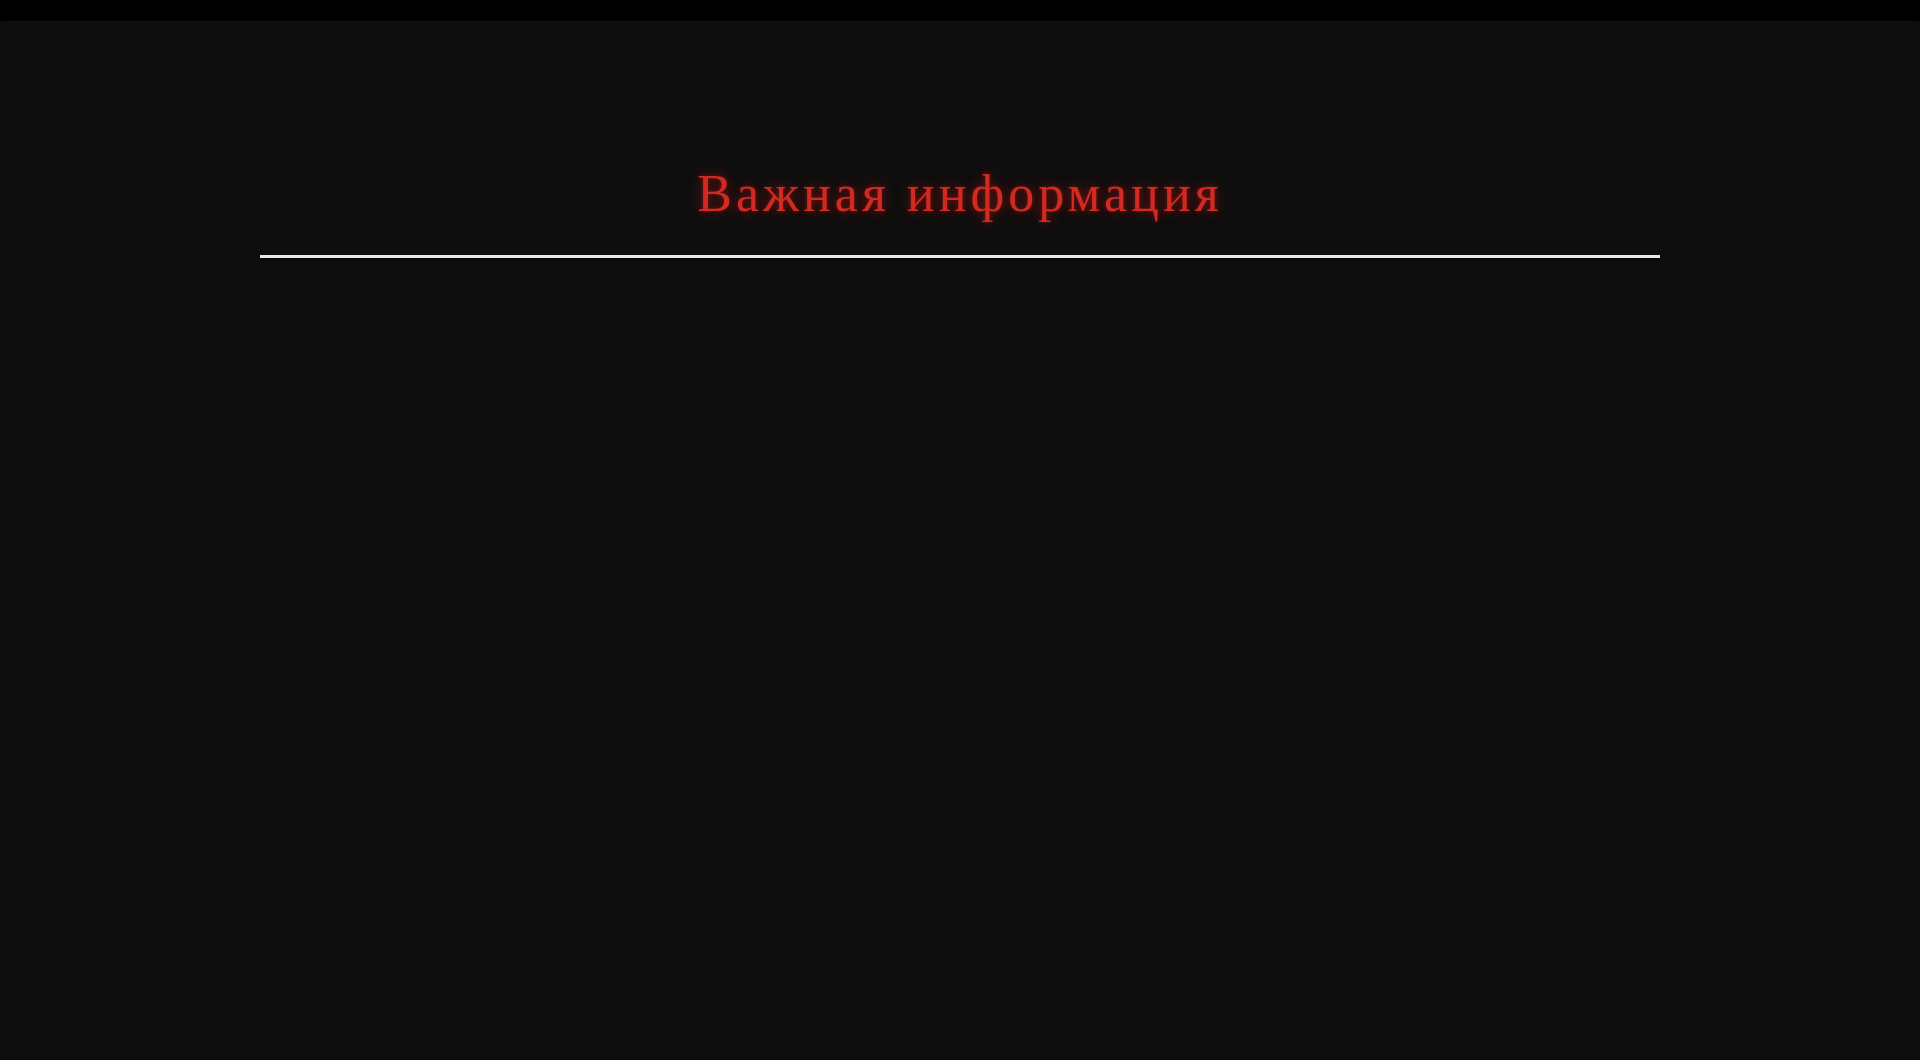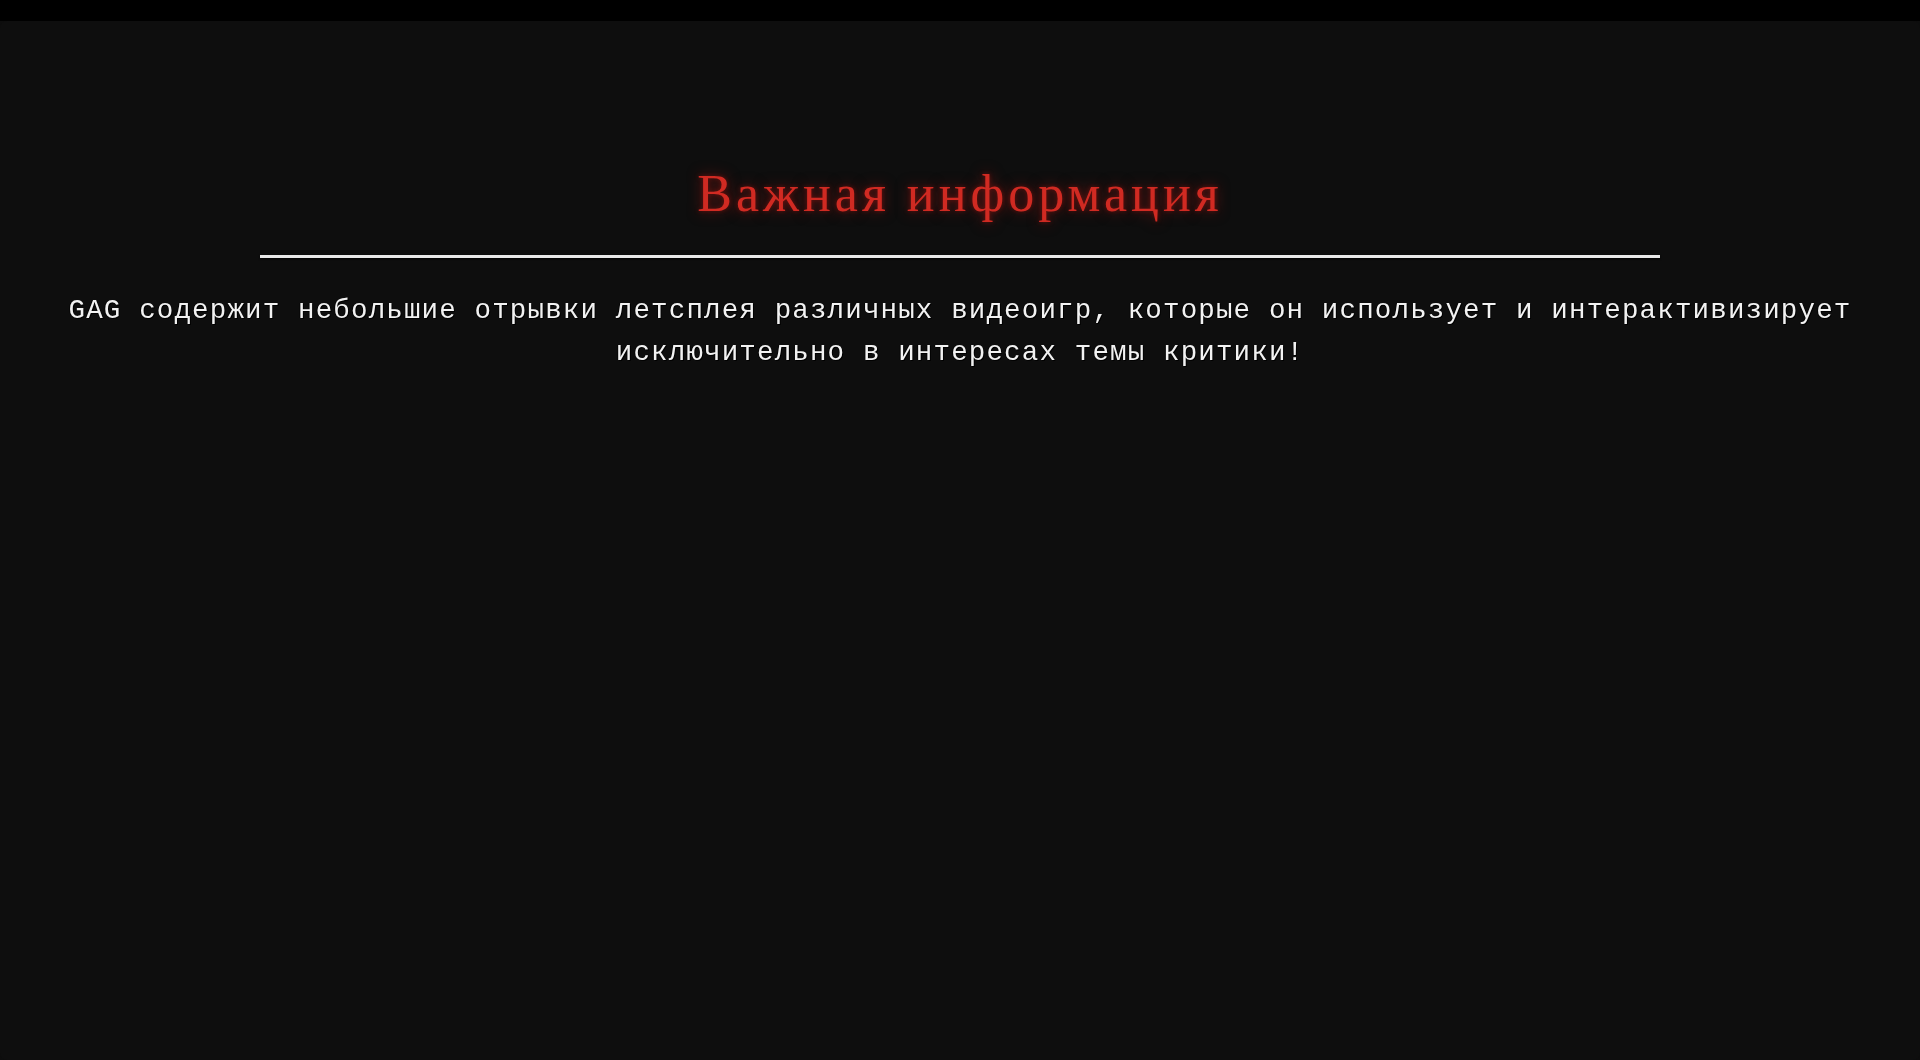--- a/index.html
+++ b/index.html
@@ -111,21 +111,20 @@
 
   <div id="info-panel">
 
     <h1 id="panel-title">Важная информация</h1>
 
     <div id="title-divider"></div>
 
     <div id="panel-body">
 
 
-      <p class="info-paragraph p-two">GAG содержит небольшие отрывки летсплея различных видеоигр, которые он использует и интерактивизирует исключительно в интересах темы критики!</p>
 
 
 
     </div>
   </div>
 
 </div>
 
 <div id="letterbox-bottom"></div>
 

